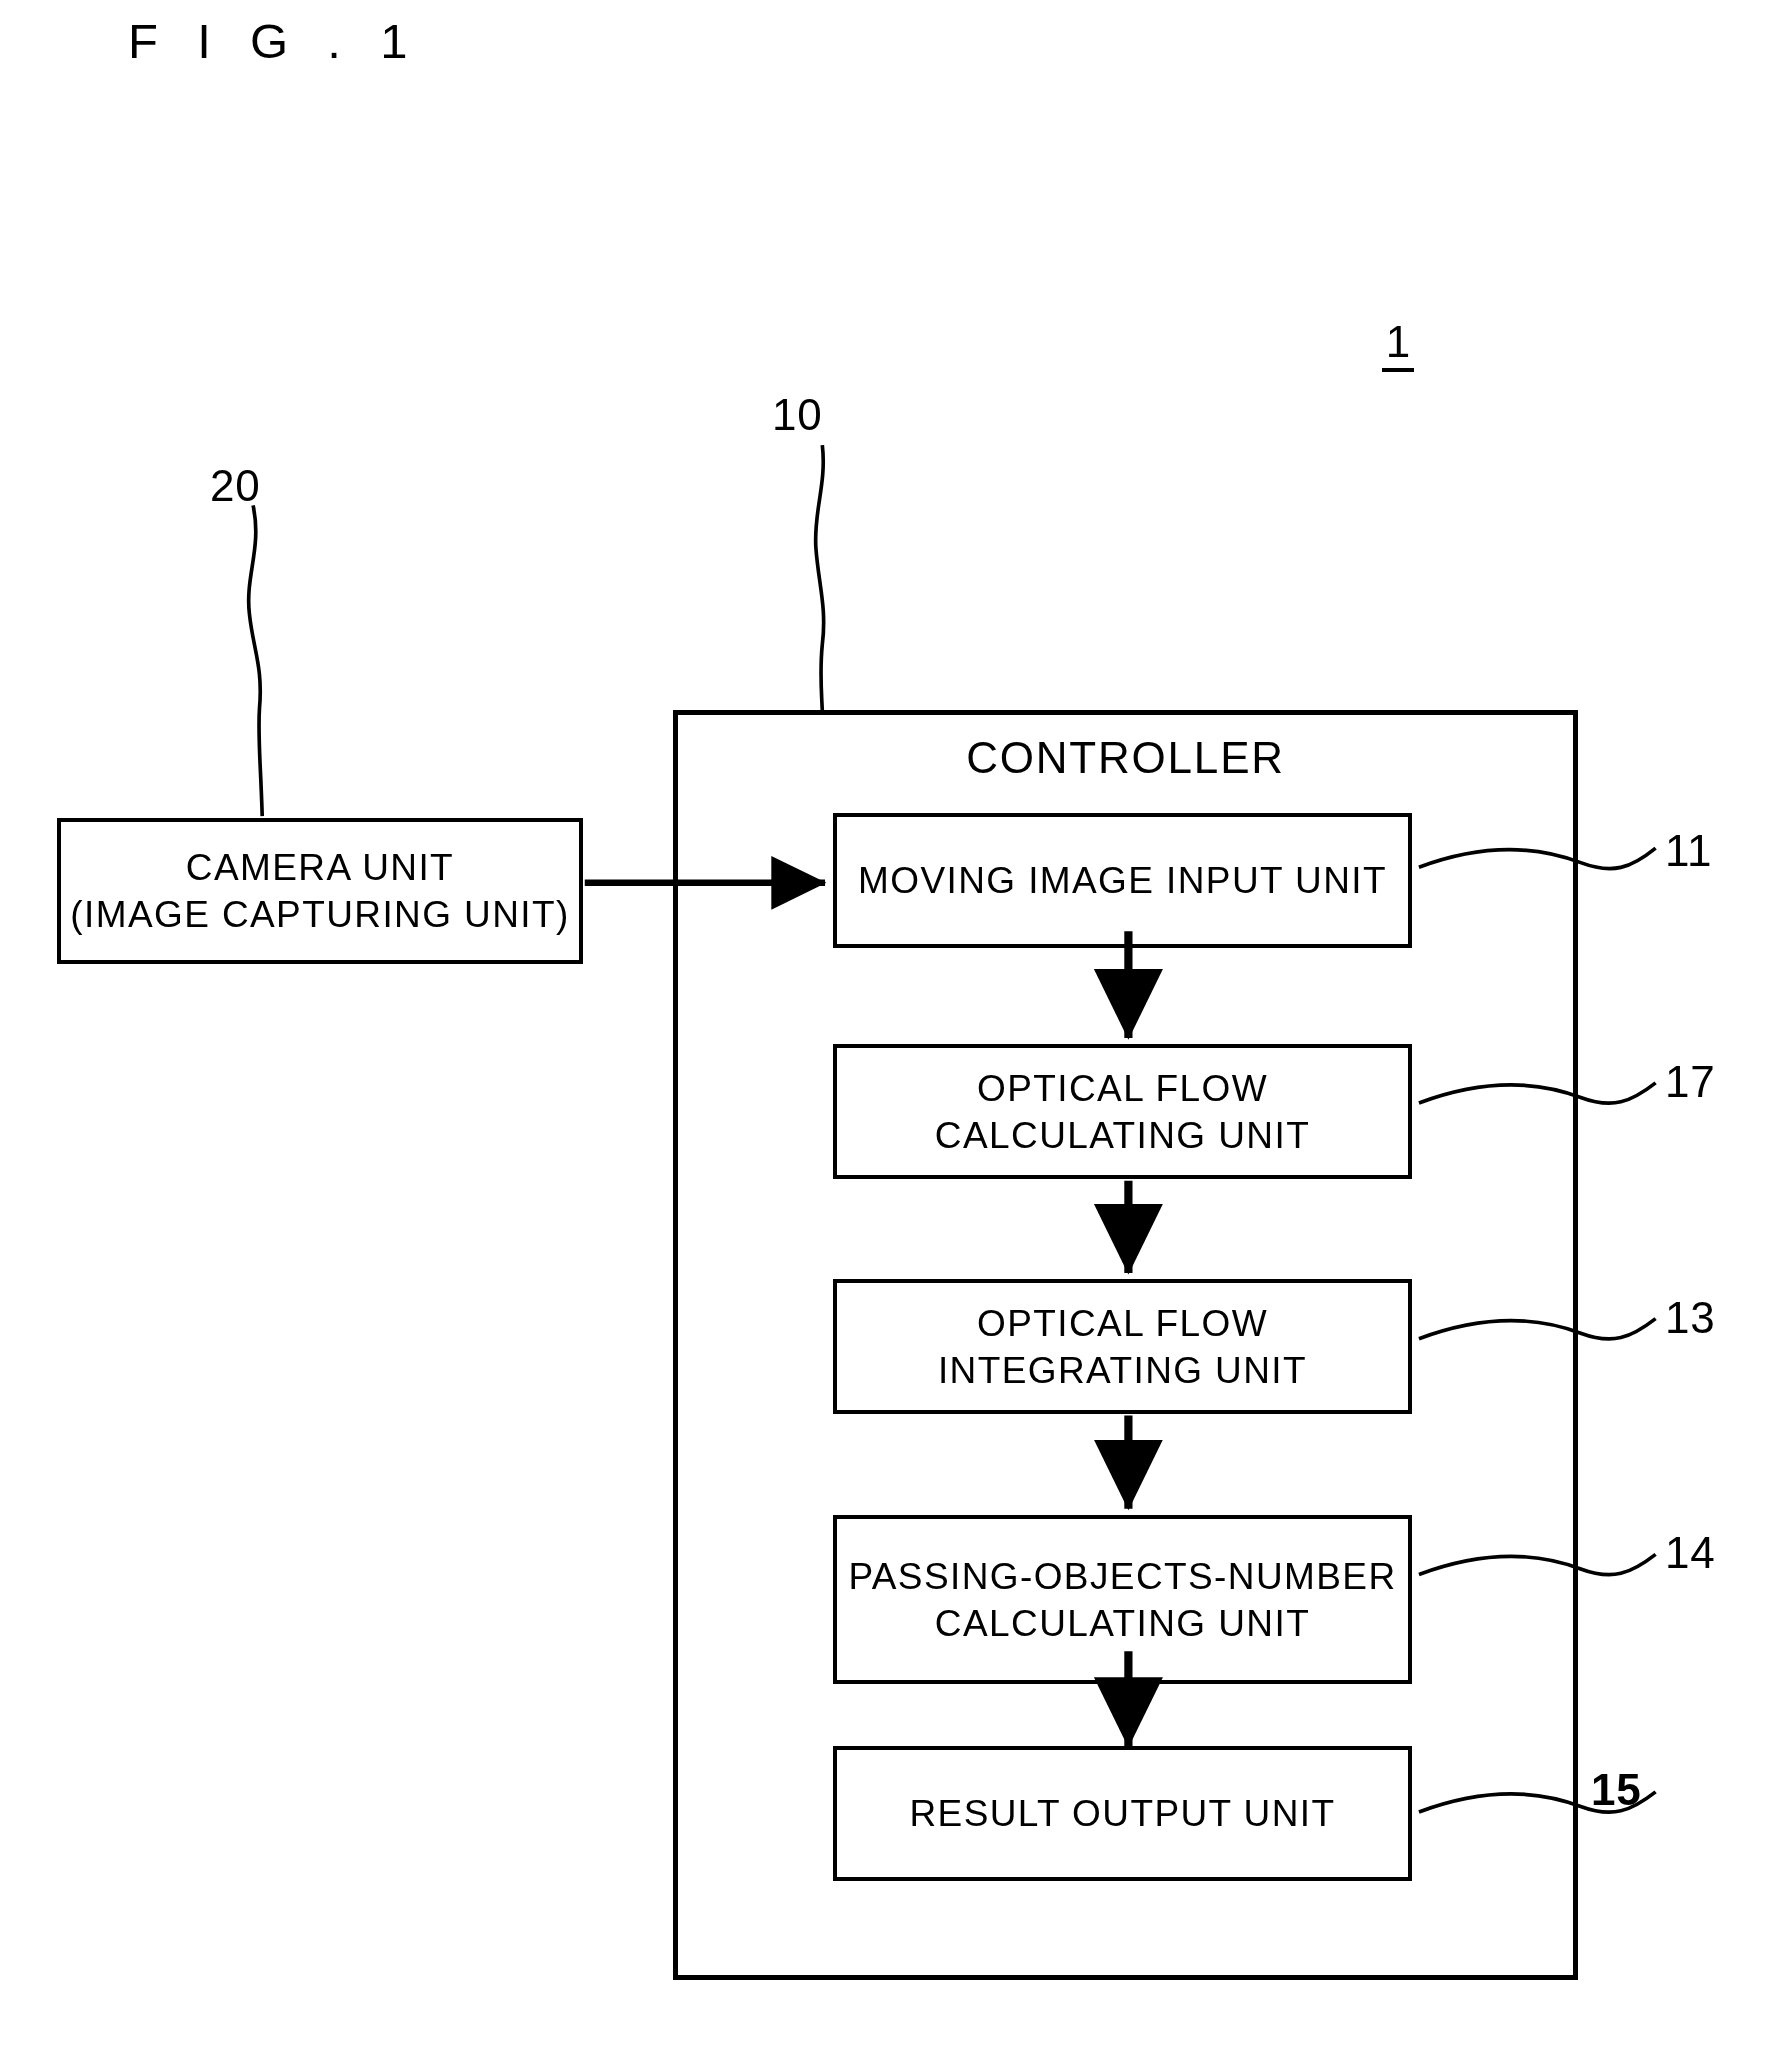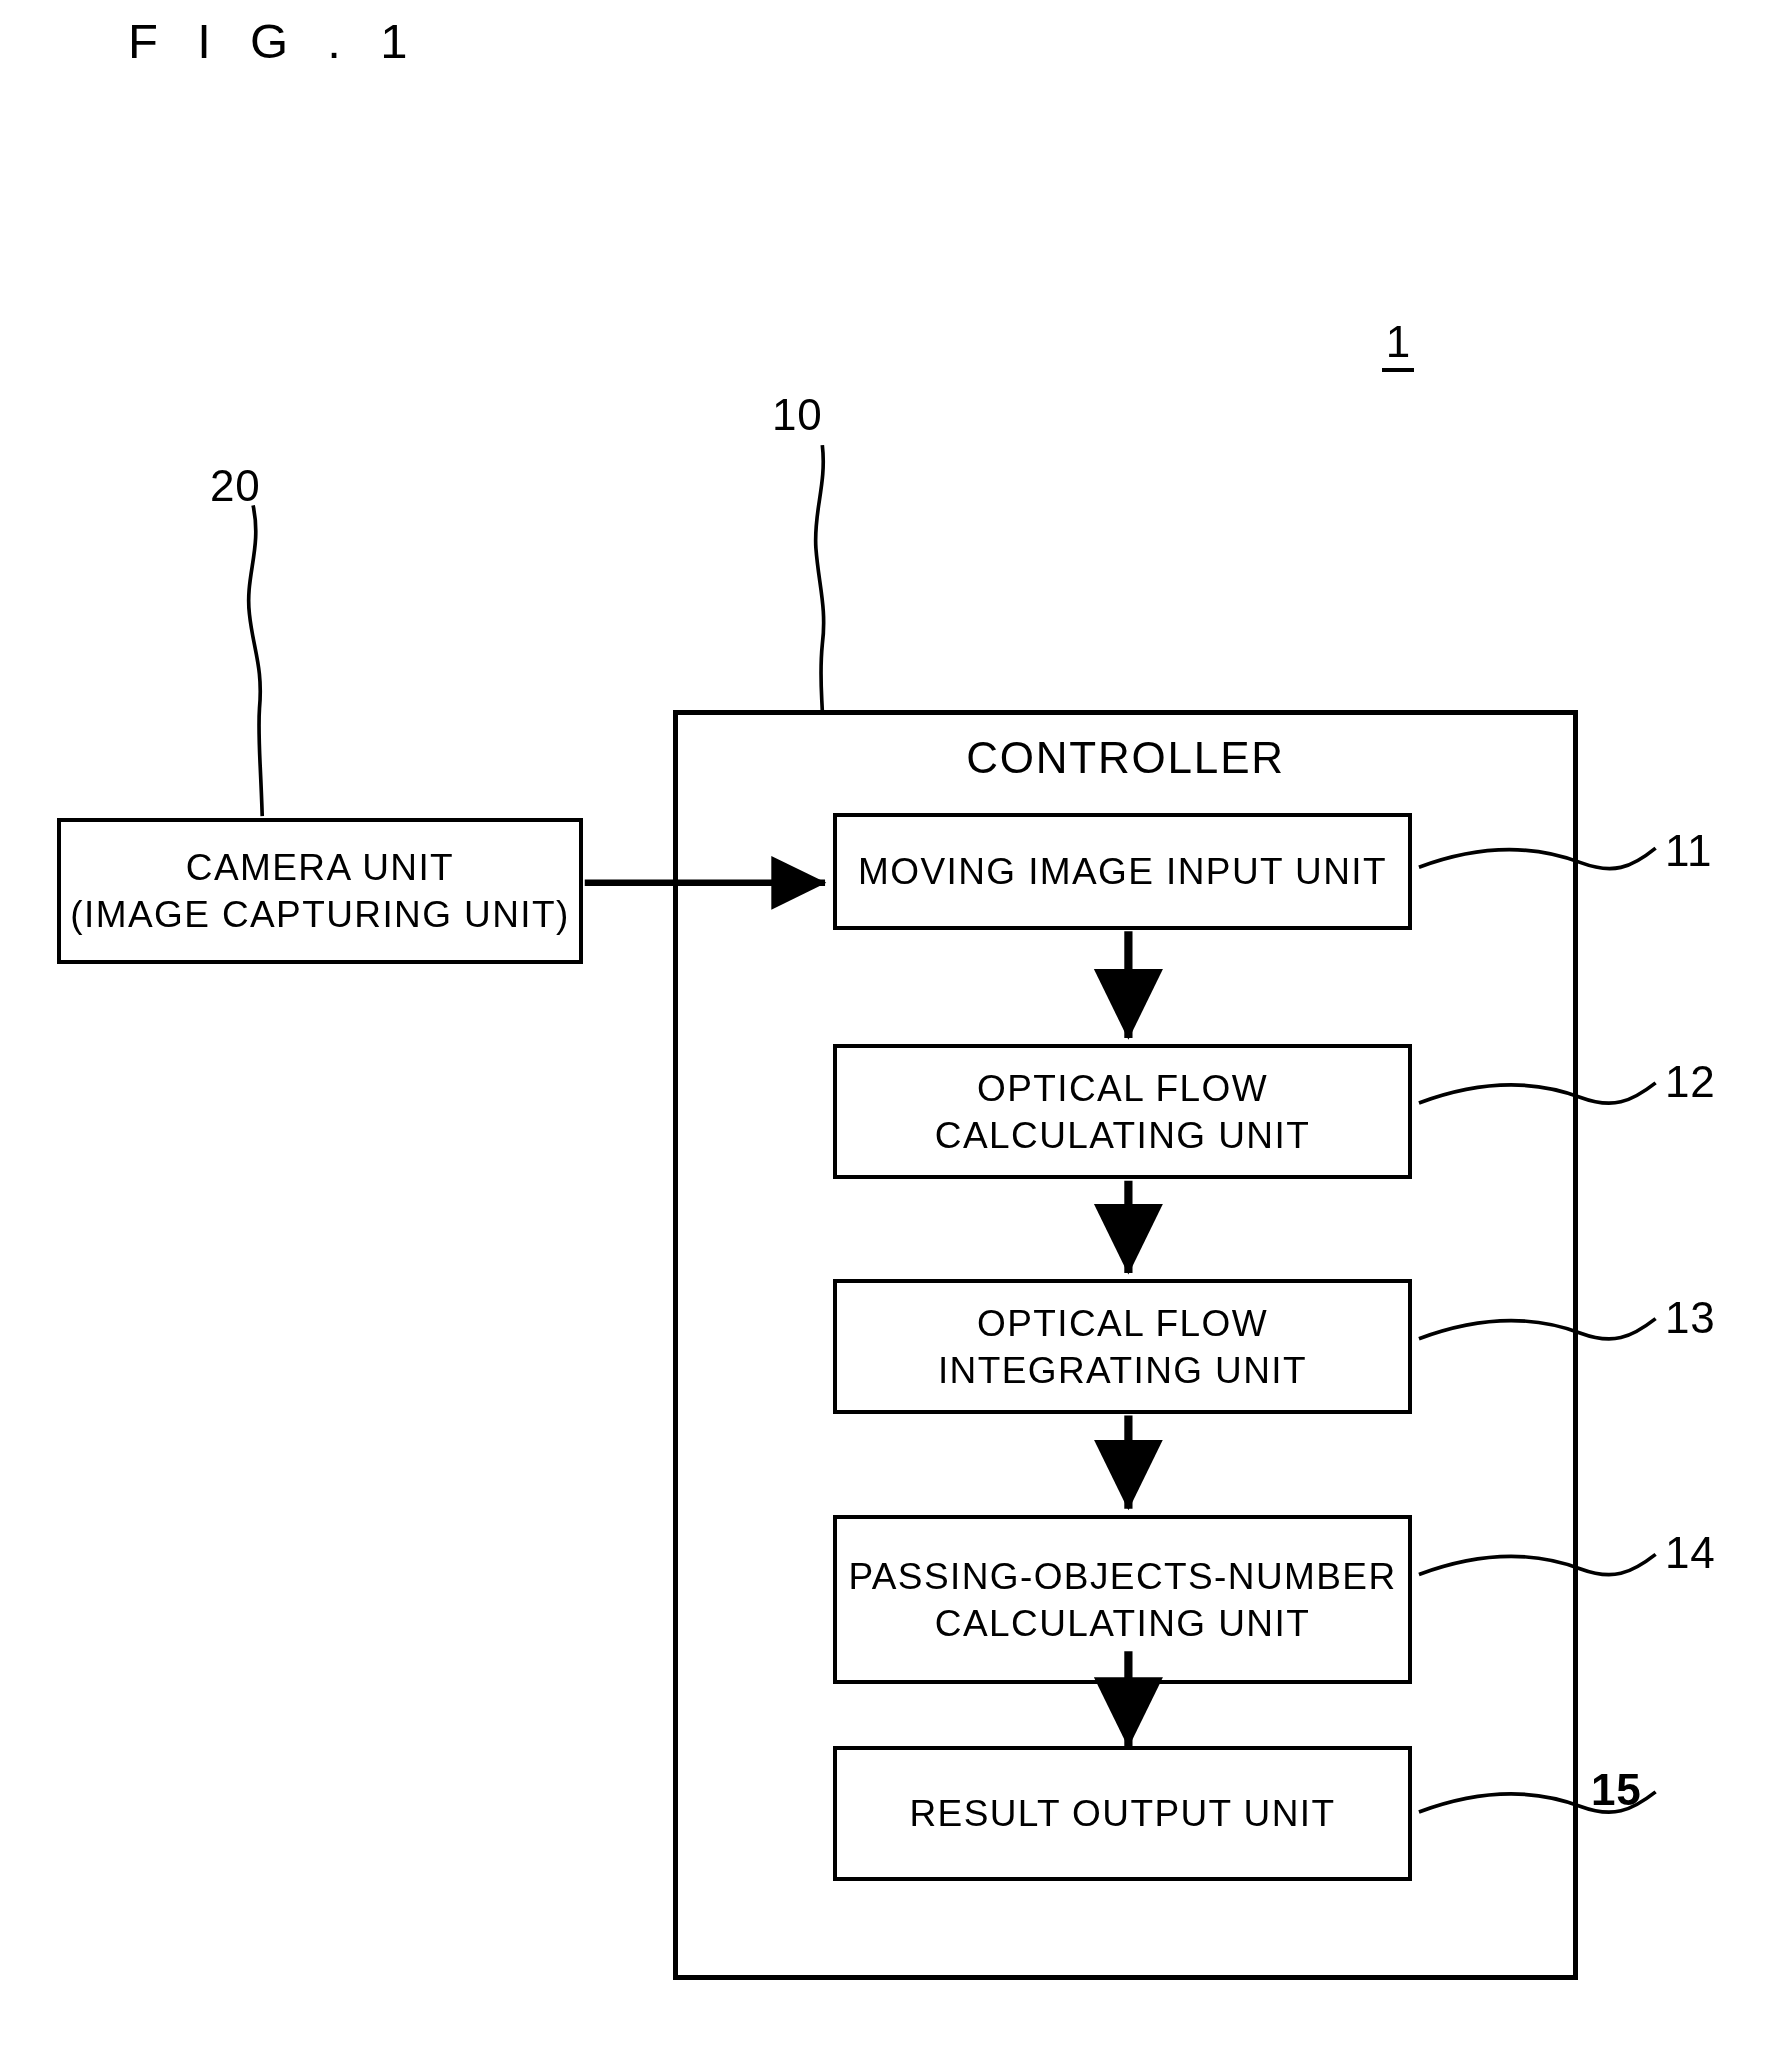--- a/index.html
+++ b/index.html
@@ -88,21 +88,21 @@
 
   
   .unit-box {
     left: 833px;
     width: 579px;
   }
   .unit-box .box-label {
     top: 50%;
     transform: translateY(-50%);
   }
-  #unit-11 { top: 813px;  height: 117px; }
+  #unit-11 { top: 813px;  height: 135px; }
   #unit-12 { top: 1044px; height: 135px; }
   #unit-13 { top: 1279px; height: 135px; }
   #unit-14 { top: 1515px; height: 169px; }
   #unit-15 { top: 1746px; height: 135px; padding-left: 27px; }
 
   
   .ref-num {
     position: absolute;
     font-size: 44px;
     letter-spacing: 0.9px;
@@ -145,21 +145,21 @@
 
 <div class="box unit-box" id="unit-11">
   <div class="box-label">MOVING IMAGE INPUT UNIT</div>
 </div>
 <div class="ref-num" id="ref-11">11</div>
 
 <div class="box unit-box" id="unit-12">
   <div class="box-label">OPTICAL FLOW
 CALCULATING UNIT</div>
 </div>
-<div class="ref-num" id="ref-12">12</div>
+<div class="ref-num" id="ref-12">17</div>
 
 <div class="box unit-box" id="unit-13">
   <div class="box-label">OPTICAL FLOW
 INTEGRATING UNIT</div>
 </div>
 <div class="ref-num" id="ref-13">13</div>
 
 <div class="box unit-box" id="unit-14">
   <div class="box-label">PASSING-OBJECTS-NUMBER
 CALCULATING UNIT</div>

